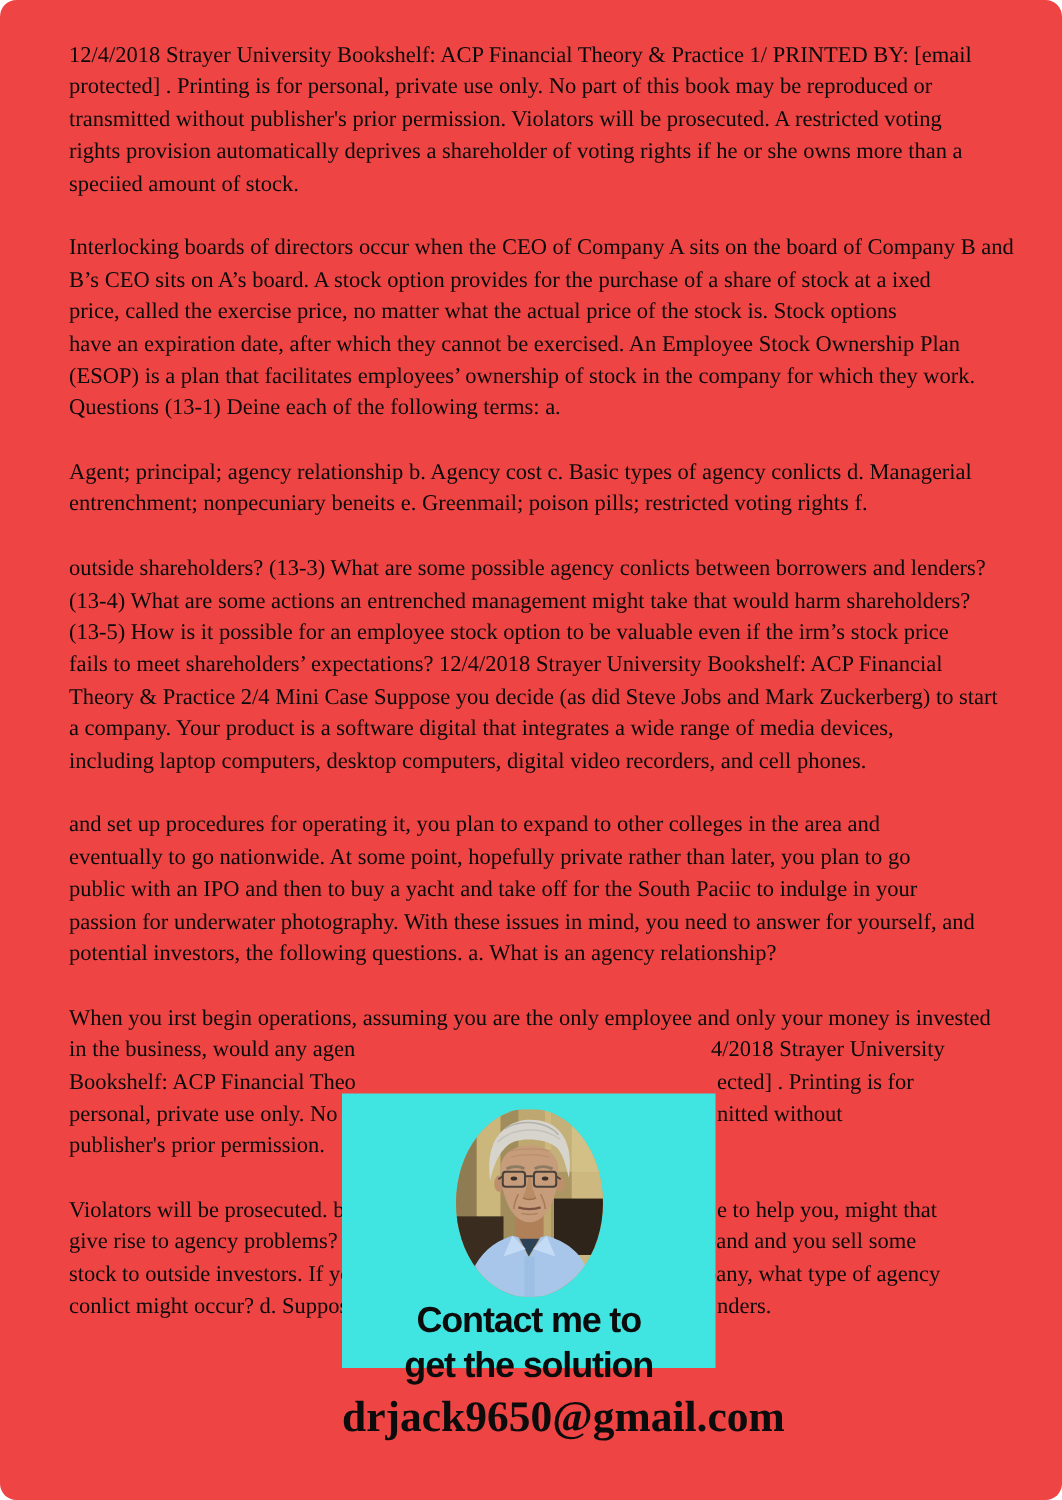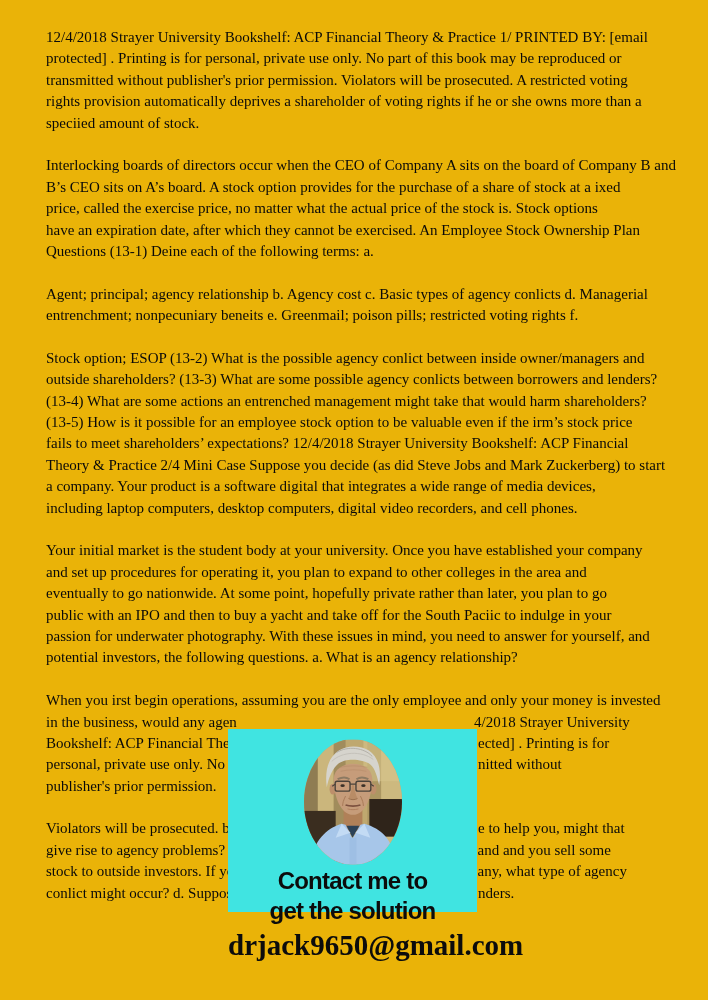--- a/index.html
+++ b/index.html
@@ -1,23 +1,24 @@
 <!DOCTYPE html>
 <html><head>
 <meta charset="utf-8">
 <style>
   html,body{margin:0;padding:0;background:#ffffff;}
   .page{
     position:relative;
     width:708px;height:1000px;
-    background:#eab308;
+    background:#ef4444;
     overflow:hidden;
     font-family:"Liberation Serif", serif;
     font-size:15px;
     color:#0a0a0a;
+    border-radius:11px;
   }
   .content{
     position:absolute;
     left:46px;top:27px;
     width:617px;
   }
   .para{margin:0 0 21.4px 0;}
   .line{
     position:relative;
     height:21.4px;
@@ -71,41 +72,40 @@
       <div class="line">transmitted without publisher's prior permission. Violators will be prosecuted. A restricted voting</div>
       <div class="line">rights provision automatically deprives a shareholder of voting rights if he or she owns more than a</div>
       <div class="line">speciied amount of stock.</div>
     </div>
 
     <div class="para">
       <div class="line">Interlocking boards of directors occur when the CEO of Company A sits on the board of Company B and</div>
       <div class="line">B’s CEO sits on A’s board. A stock option provides for the purchase of a share of stock at a ixed</div>
       <div class="line">price, called the exercise price, no matter what the actual price of the stock is. Stock options</div>
       <div class="line">have an expiration date, after which they cannot be exercised. An Employee Stock Ownership Plan</div>
+      <div class="line">(ESOP) is a plan that facilitates employees’ ownership of stock in the company for which they work.</div>
       <div class="line">Questions (13-1) Deine each of the following terms: a.</div>
     </div>
 
     <div class="para">
       <div class="line">Agent; principal; agency relationship b. Agency cost c. Basic types of agency conlicts d. Managerial</div>
       <div class="line">entrenchment; nonpecuniary beneits e. Greenmail; poison pills; restricted voting rights f.</div>
     </div>
 
     <div class="para">
-      <div class="line">Stock option; ESOP (13-2) What is the possible agency conlict between inside owner/managers and</div>
       <div class="line">outside shareholders? (13-3) What are some possible agency conlicts between borrowers and lenders?</div>
       <div class="line">(13-4) What are some actions an entrenched management might take that would harm shareholders?</div>
       <div class="line">(13-5) How is it possible for an employee stock option to be valuable even if the irm’s stock price</div>
       <div class="line">fails to meet shareholders’ expectations? 12/4/2018 Strayer University Bookshelf: ACP Financial</div>
       <div class="line">Theory &amp; Practice 2/4 Mini Case Suppose you decide (as did Steve Jobs and Mark Zuckerberg) to start</div>
       <div class="line">a company. Your product is a software digital that integrates a wide range of media devices,</div>
       <div class="line">including laptop computers, desktop computers, digital video recorders, and cell phones.</div>
     </div>
 
     <div class="para">
-      <div class="line">Your initial market is the student body at your university. Once you have established your company</div>
       <div class="line">and set up procedures for operating it, you plan to expand to other colleges in the area and</div>
       <div class="line">eventually to go nationwide. At some point, hopefully private rather than later, you plan to go</div>
       <div class="line">public with an IPO and then to buy a yacht and take off for the South Paciic to indulge in your</div>
       <div class="line">passion for underwater photography. With these issues in mind, you need to answer for yourself, and</div>
       <div class="line">potential investors, the following questions. a. What is an agency relationship?</div>
     </div>
 
     <div class="para">
       <div class="line">When you irst begin operations, assuming you are the only employee and only your money is invested</div>
       <div class="line">

